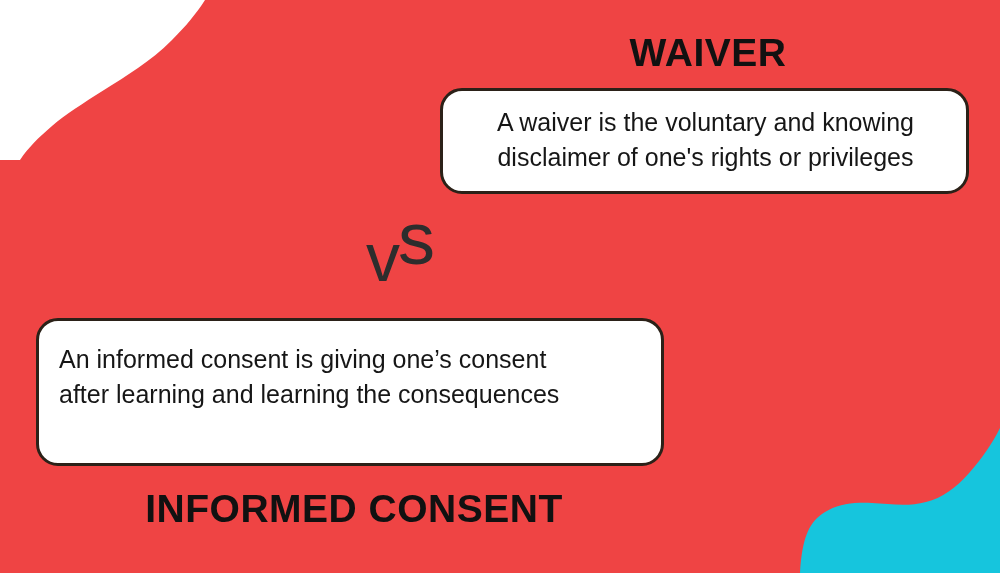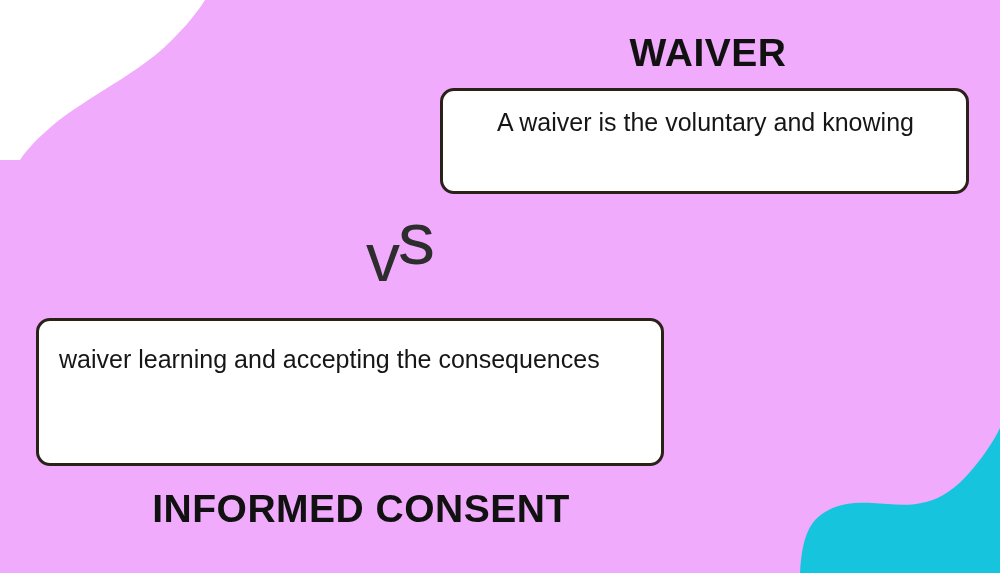--- a/index.html
+++ b/index.html
@@ -10,21 +10,21 @@
     width: 1000px;
     height: 573px;
     overflow: hidden;
     font-family: "Liberation Sans", sans-serif;
   }
 
   #slide {
     position: relative;
     width: 1000px;
     height: 573px;
-    background: #f0abfc;
+    background: #ef4444;
     overflow: hidden;
   }
 
   
   .deco-svg {
     position: absolute;
     pointer-events: none;
   }
   #deco-top-left {
     left: 0;
@@ -52,21 +52,21 @@
     top: 33px;
     left: 0;
     width: 1000px;
     text-align: center;
     font-size: 39px;
     
     transform: translateX(208px);
   }
   #informed-consent-title {
     top: 489px;
-    left: 11px;
+    left: 4px;
     width: 700px;
     text-align: center;
     font-size: 39px;
   }
 
   
   #vs-mark {
     position: absolute;
     left: 366px;
     top: 219px;
@@ -84,21 +84,21 @@
     position: relative;
     top: -17px;
     left: -2px;
   }
 
   
   .card {
     position: absolute;
     background: #ffffff;
     border: 3px solid #2b2118;
-    border-radius: 14px;
+    border-radius: 22px;
     box-sizing: border-box;
     color: #161616;
     font-size: 25px;
     line-height: 35px;
   }
   #waiver-card {
     left: 440px;
     top: 88px;
     width: 529px;
     height: 106px;
@@ -137,25 +137,27 @@
              C138,79 120,76 102,75
              C84,74 66,76 52,86
              C38,96 32,112 30,145
              L230,145 Z" fill="#16c5dd"></path>
   </svg>
 
   <div class="heading" id="waiver-title">WAIVER</div>
 
   <div class="card" id="waiver-card">
     <span class="card-line">A waiver is the voluntary and knowing</span>
+    <span class="card-line">disclaimer of one's rights or privileges</span>
   </div>
 
   <div id="vs-mark">
     <span id="vs-v">v</span><span id="vs-s">s</span>
   </div>
 
   <div class="card" id="consent-card">
-    <span class="card-line">waiver learning and accepting the consequences</span>
+    <span class="card-line">An informed consent is giving one’s consent</span>
+    <span class="card-line">after learning and learning the consequences</span>
   </div>
 
   <div class="heading" id="informed-consent-title">INFORMED CONSENT</div>
 
 </div>
 
 </body></html>

